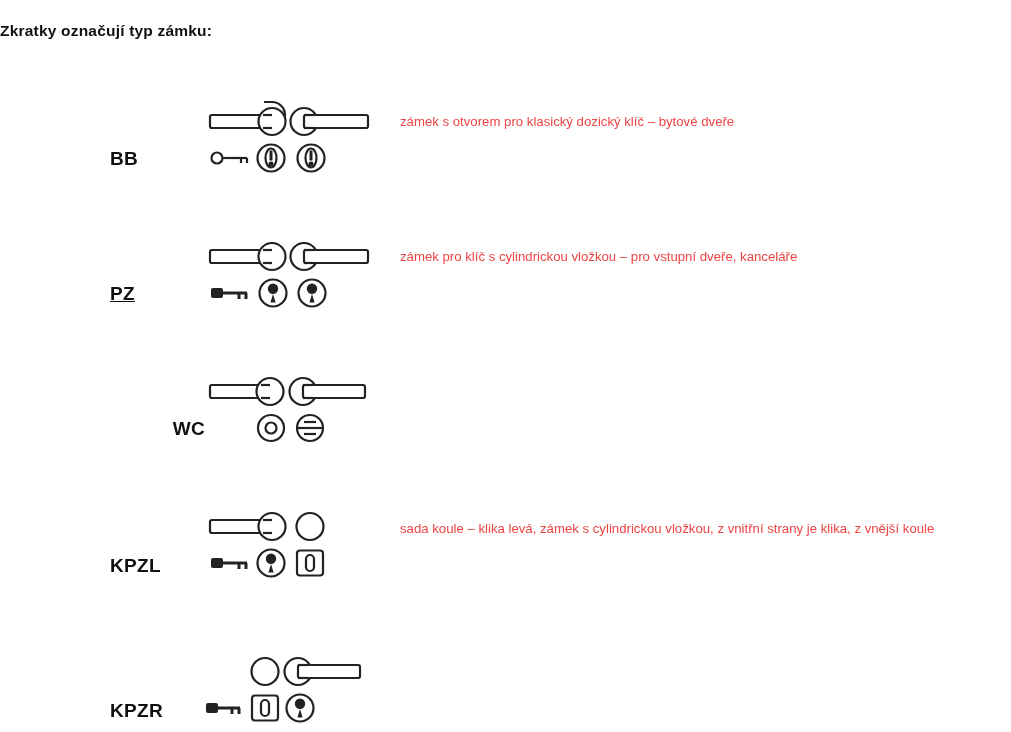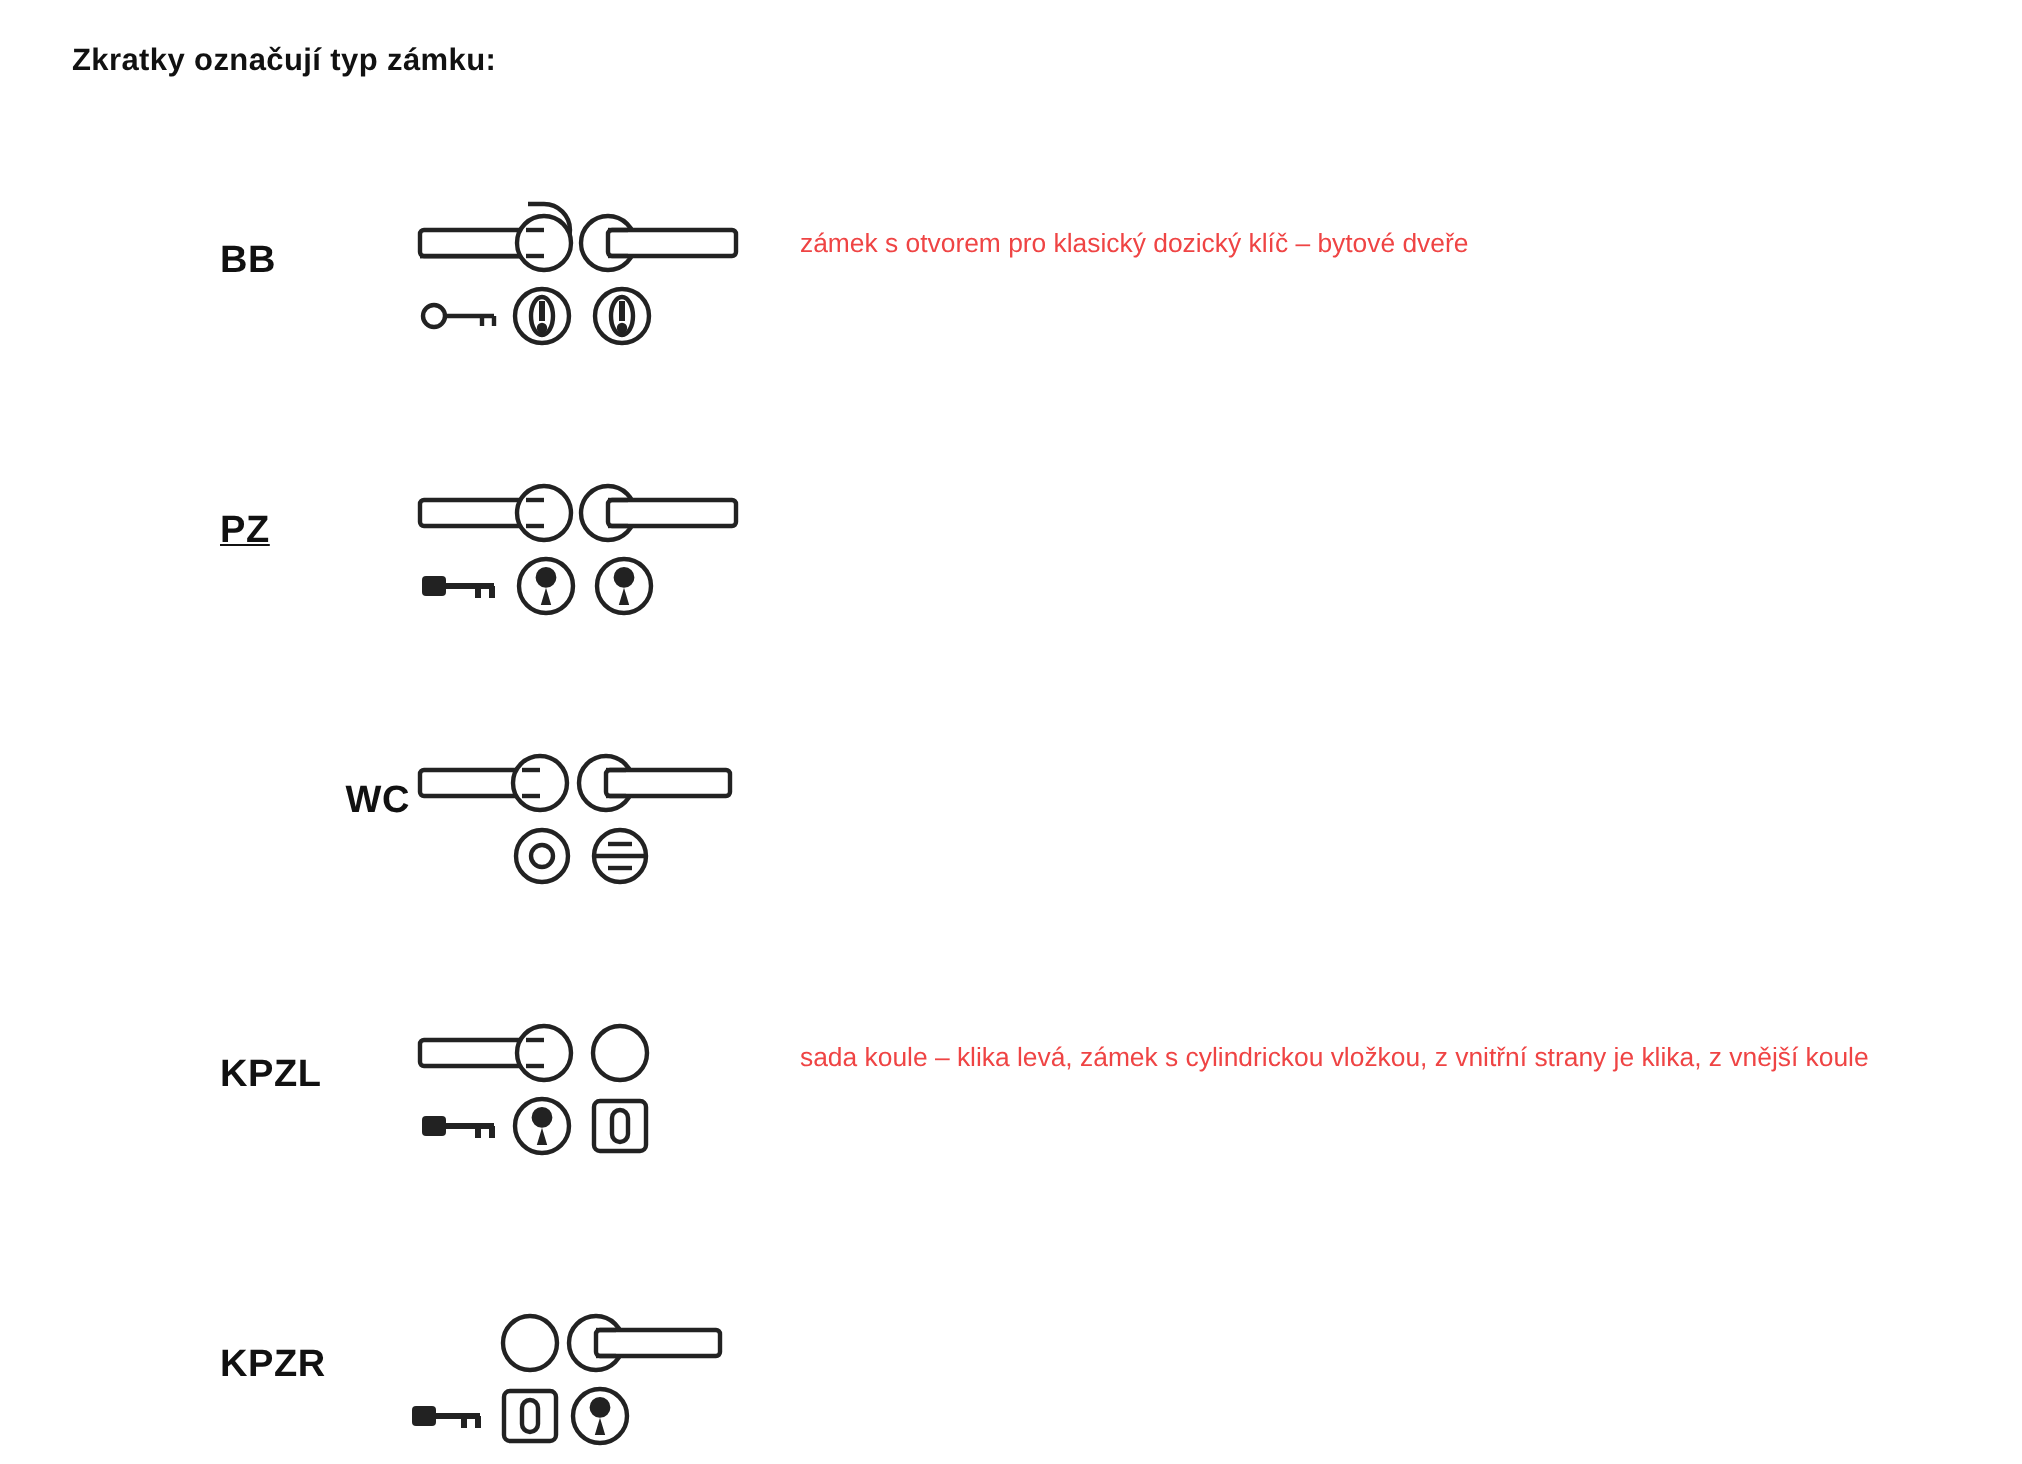--- a/index.html
+++ b/index.html
@@ -15,21 +15,21 @@
     position: relative;
     overflow: hidden;
   }
   .page {
     position: relative;
     width: 1011px;
     height: 732px;
   }
   .title {
     position: absolute;
-    left: 36px;
+    left: 0;
     top: 22px;
     font-size: 15.5px;
     font-weight: bold;
     letter-spacing: 0.2px;
     color: #111111;
   }
   .rows {
     position: absolute;
     left: 0;
     top: 80px;
@@ -40,20 +40,21 @@
     height: 135px;
   }
   .abbr {
     position: absolute;
     left: 110px;
     width: 95px;
     font-size: 19px;
     font-weight: bold;
     color: #111111;
     letter-spacing: 0.3px;
+    margin-top: 28px;
   }
   .desc {
     position: absolute;
     left: 400px;
     width: 600px;
     font-size: 13.2px;
     line-height: 21px;
     color: #ef4444;
   }
   .pict {
@@ -117,20 +118,21 @@
               <circle cx="106" cy="84" r="2.6" fill="#222" stroke="none"></circle>
               <ellipse cx="106" cy="78" rx="5.5" ry="9.5"></ellipse>
             </g>
           </g>
         </svg>
       </div>
     </div>
 
     <div class="row">
       <div class="abbr" style="top:40px;text-decoration:underline;">PZ</div>
+      <div class="desc" style="top:31px;">zámek pro klíč s cylindrickou vložkou – pro vstupní dveře, kanceláře</div>
       <div class="pict">
         <svg width="185" height="135" viewBox="0 0 185 135">
           <g fill="none" stroke="#222" stroke-width="2.2">
             <g>
               <rect x="5" y="35" width="62" height="13" rx="2" fill="#ffffff"></rect>
               <circle cx="67" cy="41.5" r="13.5" fill="#ffffff"></circle>
               <path d="M58 35 h9"></path>
                 <path d="M58 48 h9"></path>
             </g>
             <g>

